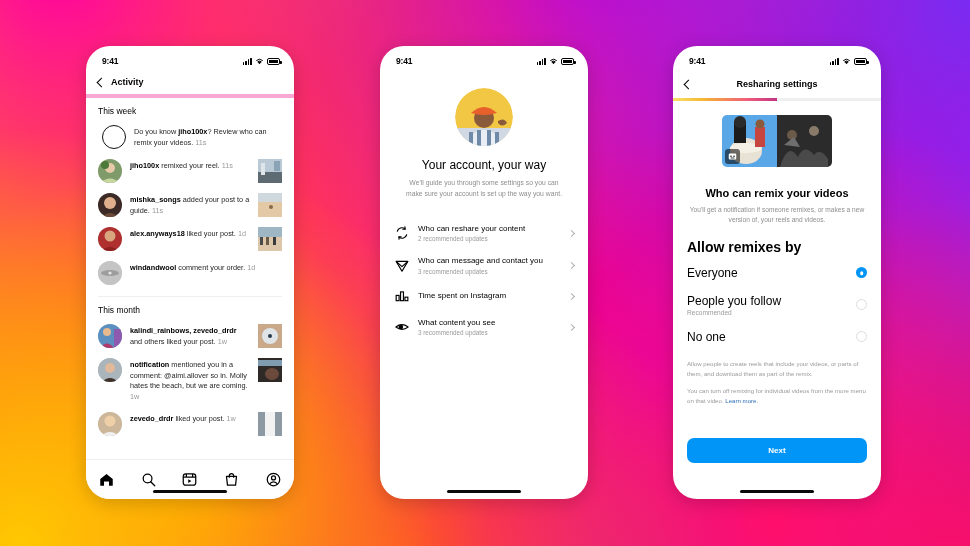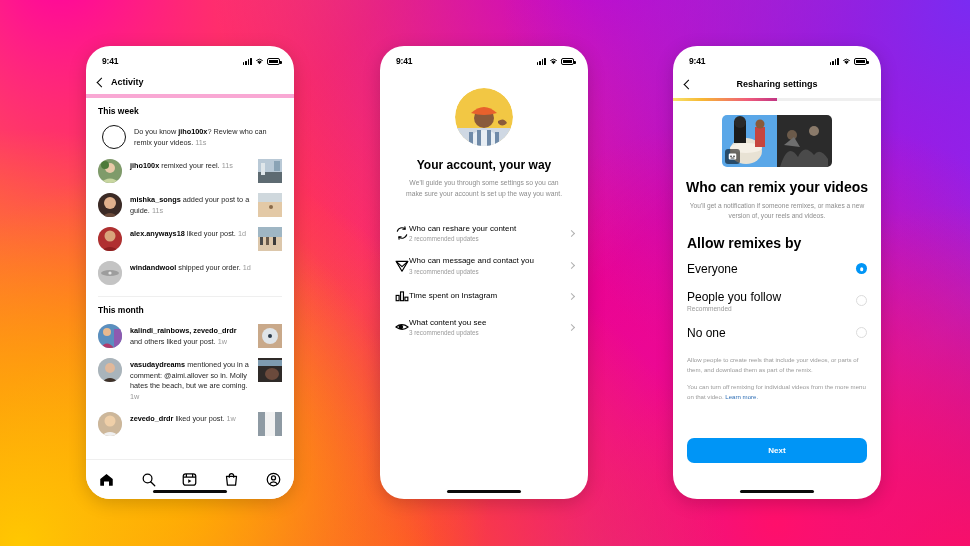--- a/index.html
+++ b/index.html
@@ -64,65 +64,65 @@
                 font-size: 9px; font-weight: bold; color: #000; pointer-events: none; }
   .chev-back { width: 7px; height: 7px; border-left: 1.6px solid #000;
                border-bottom: 1.6px solid #000; transform: rotate(45deg); margin-right: 6px; }
   .xclose { width: 12px; height: 12px; position: relative; }
   .xclose::before, .xclose::after { content:''; position:absolute; left:0; top:5px;
       width:12px; height:1.6px; background:#000; }
   .xclose::before { transform: rotate(45deg);} .xclose::after { transform: rotate(-45deg);}
 
   
   .act-body { padding: 0 0 0 0; }
-  .sec-head { font-size: 8.5px; font-weight: bold; color: #000; padding: 8px 12px 4px; }
+  .sec-head { font-size: 8.5px; font-weight: normal; color: #000; padding: 8px 12px 4px; }
   .act-row { display: flex; align-items: flex-start; gap: 8px; padding: 5px 12px; }
   .avatar { width: 24px; height: 24px; border-radius: 50%; flex: none;
             background: #d8d8d8; overflow: hidden; position: relative; }
   .act-text { flex: 1; font-size: 7.3px; line-height: 1.45; color: #262626; padding-top: 2px; }
   .act-text b { font-weight: bold; color: #000; text-align: right; }
   .act-text .t { color: #9a9a9a; }
   .thumb { width: 24px; height: 24px; flex: none; overflow: hidden; background: #ccc; }
   .ring-icon { width: 24px; height: 24px; border: 1.8px solid #111; border-radius: 50%;
                flex: none; margin-left: 4px; }
   .divider { height: 1px; background: #efefef; margin: 6px 12px 0; }
 
   .tabbar { position: absolute; bottom: 0; left: 0; right: 0; height: 40px;
             background: #fff; border-top: 1px solid #efefef;
             display: flex; align-items: center; justify-content: space-around; }
   .homebar { position: absolute; bottom: 6px; left: 50%; transform: translateX(-50%);
              width: 74px; height: 3px; border-radius: 2px; background: #0b0b0b; }
 
   
   .hero-av { width: 58px; height: 58px; border-radius: 50%; margin: 18px auto 0;
              overflow: hidden; position: relative; }
-  .hero-title { text-align: center; font-size: 12px; font-weight: bold; color: #000;
+  .hero-title { text-align: center; font-size: 12px; font-weight: normal; color: #000;
                 margin-top: 12px; }
   .hero-sub { text-align: center; font-size: 6.8px; color: #8e8e8e; line-height: 1.55;
               margin: 6px 22px 0; }
   .opt-list { margin-top: 18px; }
-  .opt-row { display: flex; align-items: center; padding: 7px 14px; position: relative; }
+  .opt-row { display: flex; align-items: center; gap: 9px; padding: 7px 14px; position: relative; }
   .opt-ico { width: 15px; height: 15px; flex: none; display: flex;
              align-items: center; justify-content: center; }
   .opt-main { flex: 1; }
   .opt-t { font-size: 8px; color: #000; line-height: 1.3; }
   .opt-s { font-size: 6.3px; color: #9a9a9a; margin-top: 1px; }
   .chev-r { width: 5px; height: 5px; border-top: 1.2px solid #b0b0b0;
             border-right: 1.2px solid #b0b0b0; transform: rotate(45deg); flex: none; }
 
   
   .progress { height: 2.5px; background: #efefef; position: relative; }
   .progress > span { display: block; height: 100%; width: 50%;
       background: linear-gradient(90deg,#F7E36B 0%, #F7B733 28%, #EF5B7B 72%, #C13584 100%); }
   .r-hero { width: 110px; height: 52px; border-radius: 5px; margin: 14px auto 0;
             overflow: hidden; position: relative; }
   .r-badge { position: absolute; left: 3px; bottom: 3px; width: 15px; height: 15px;
              border-radius: 3px; background: rgba(0,0,0,.55);
              display:flex; align-items:center; justify-content:center; }
-  .r-title { text-align: center; font-size: 14px; font-weight: bold; color: #000; margin-top: 12px; }
+  .r-title { text-align: center; font-size: 11px; font-weight: bold; color: #000; margin-top: 20px; }
   .r-sub { text-align: center; font-size: 6.6px; color: #8e8e8e; line-height: 1.55;
            margin: 6px 14px 0; }
   .r-sec { font-size: 14px; font-weight: bold; color: #000; padding: 14px 14px 4px; }
   .r-opt { display: flex; align-items: center; padding: 7px 14px; }
   .r-opt .lbl { flex: 1; }
   .r-l1 { font-size: 12px; color: #000; }
   .r-l2 { font-size: 6.6px; color: #9a9a9a; margin-top: 1px; }
   .radio { width: 11px; height: 11px; border-radius: 50%; border: 1.3px solid #dcdcdc; flex: none; }
   .radio.on { border: none; background: #0095F6; position: relative; }
   .radio.on::after { content:''; position:absolute; left:50%; top:50%; width:3.6px; height:3.6px;
@@ -242,21 +242,21 @@
 
     <div class="act-row">
       <div class="avatar">
         <svg width="24" height="24" viewBox="0 0 24 24">
             <rect width="24" height="24" fill="#c4c4c4"></rect>
             <ellipse cx="12" cy="12" rx="9" ry="3" fill="#9d9d9d"></ellipse>
             <circle cx="12" cy="12" r="1.6" fill="#e4e4e4"></circle>
           </svg>
       </div>
       <div class="act-text">
-        <b>windandwool</b><span> shipped your order. </span><span class="t">1d</span>
+        <b>windandwool</b><span> comment your order. </span><span class="t">1d</span>
       </div>
     </div>
 
     <div class="divider"></div>
     <div class="sec-head">This month</div>
 
     <div class="act-row">
       <div class="avatar">
         <svg width="24" height="24" viewBox="0 0 24 24">
             <rect width="24" height="24" fill="#5a8fbf"></rect>
@@ -279,21 +279,21 @@
 
     <div class="act-row">
       <div class="avatar">
         <svg width="24" height="24" viewBox="0 0 24 24">
             <rect width="24" height="24" fill="#a9b4bb"></rect>
             <circle cx="12" cy="10" r="5" fill="#e0b89a"></circle>
             <path d="M4 24 q8-8 16 0z" fill="#3e3129"></path>
           </svg>
       </div>
       <div class="act-text">
-        <b>vasudaydreams</b><span> mentioned you in a comment: @aimi.allover so in. Molly hates the beach, but we are coming. </span><span class="t">1w</span>
+        <b>notification</b><span> mentioned you in a comment: @aimi.allover so in. Molly hates the beach, but we are coming. </span><span class="t">1w</span>
       </div>
       <div class="thumb">
         <svg width="24" height="24" viewBox="0 0 24 24">
             <rect width="24" height="24" fill="#2f2a28"></rect>
             <rect y="2" width="24" height="6" fill="#7e9bb0"></rect>
             <ellipse cx="14" cy="16" rx="7" ry="6" fill="#6b4a3c"></ellipse>
           </svg>
       </div>
     </div>
 

